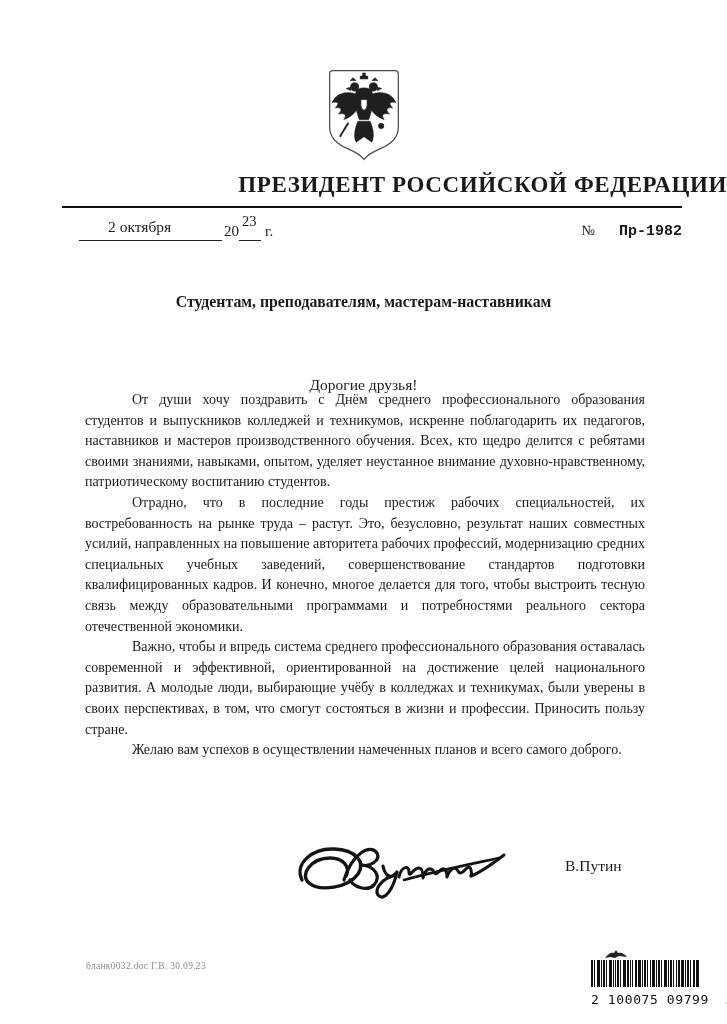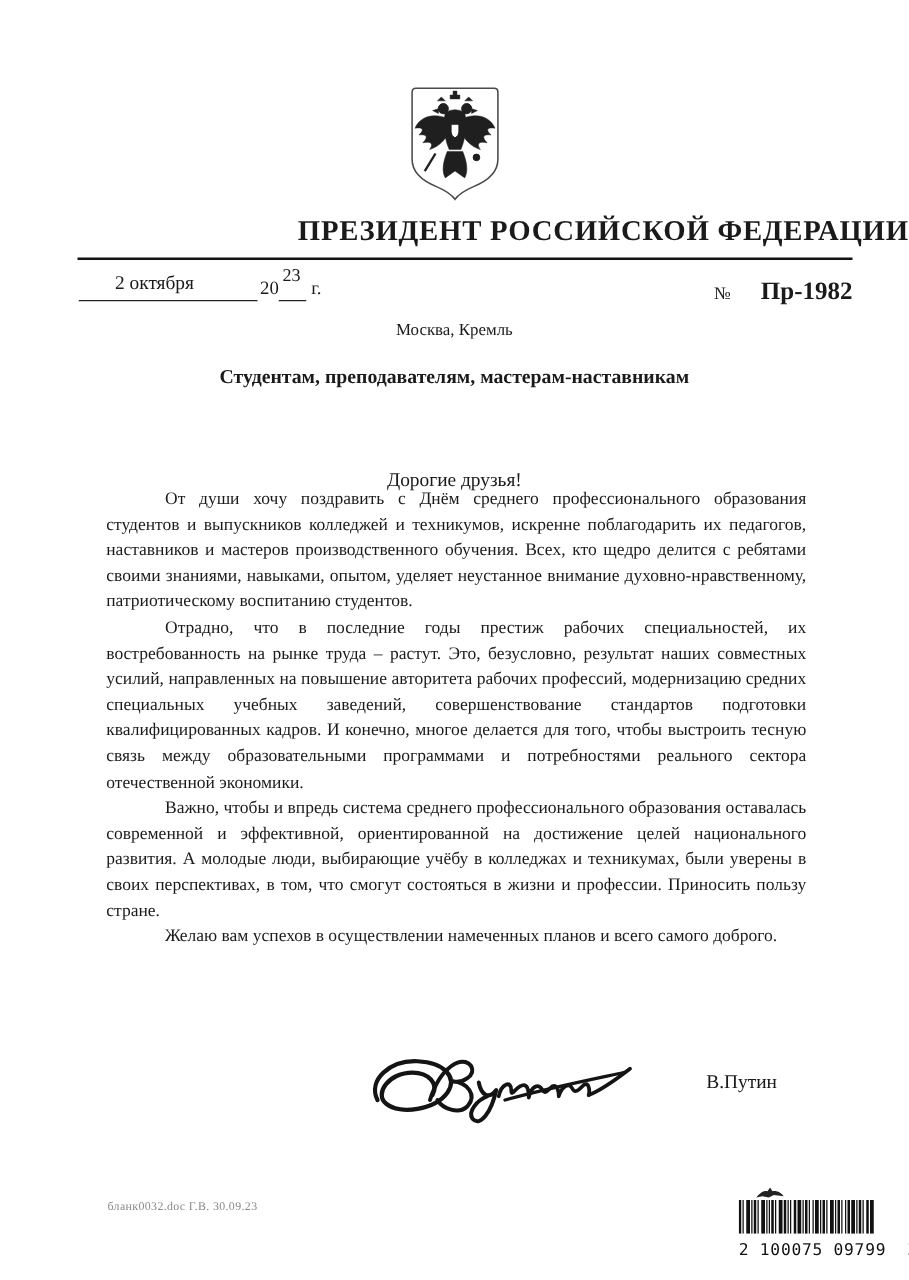--- a/index.html
+++ b/index.html
@@ -7,30 +7,30 @@
     position:relative; width:727px; height:1024px; background:#fff;
     font-family:"Liberation Serif", serif; color:#1a1a1a; overflow:hidden;
   }
   .crest { position:absolute; top:68px; left:50%; transform:translateX(-50%); }
   .title {
     position:absolute; top:172px; left:0; width:100%; text-align:right;
     font-weight:bold; font-size:23px; letter-spacing:0.6px; white-space:nowrap;
   }
   .rule { position:absolute; top:206px; left:62px; width:620px; height:2.4px; background:#121212; }
   .dateline { position:absolute; top:214px; left:63px; width:619px; height:34px; font-size:15px; }
-  .date-left { position:absolute; left:0; top:0; white-space:nowrap; }
+  .date-left { position:absolute; left:16px; top:0; white-space:nowrap; }
   .blank { display:inline-block; width:143px; height:26px; border-bottom:1.4px solid #222; position:relative; vertical-align:bottom; }
   .dm { position:absolute; left:29px; bottom:4px; font-size:15.5px; white-space:nowrap; }
   .c20 { display:inline-block; vertical-align:bottom; line-height:20px; margin-left:2px; }
   .yr-blank { display:inline-block; width:22px; height:26px; border-bottom:1.4px solid #222; position:relative; vertical-align:bottom; }
   .yr { position:absolute; left:3px; bottom:10px; font-size:14.5px; }
   .gdot { display:inline-block; vertical-align:bottom; line-height:20px; margin-left:4px; }
   .num-right { position:absolute; right:0; top:8px; white-space:nowrap; }
   .num-sign { font-size:14px; margin-right:24px; }
-  .doc-num { font-weight:bold; font-size:20px; }
+  .doc-num { font-weight:bold; font-size:15px;font-family:Liberation Mono, monospace; }
   .place { position:absolute; top:256px; left:0; width:100%; text-align:center; font-size:13.5px; }
   .addressee {
     position:absolute; top:291px; left:0; width:100%; text-align:center;
     font-weight:bold; font-size:15.8px; line-height:21px;
   }
   .salutation { position:absolute; top:376px; left:0; width:100%; text-align:center; font-size:15.5px; }
   .body-text {
     position:absolute; top:390px; left:85px; width:560px;
     font-size:14px; line-height:20.6px; text-align:justify;
   }
@@ -89,21 +89,20 @@
 
   <div class="dateline">
     <div class="date-left">
       <span class="blank"><span class="dm">2 октября</span></span><span class="c20">20</span><span class="yr-blank"><span class="yr">23</span></span><span class="gdot">г.</span>
     </div>
     <div class="num-right">
       <span class="num-sign">№</span><span class="doc-num">Пр-1982</span>
     </div>
   </div>
 
-  <div class="place">Москва, Кремль</div>
 
   <div class="addressee">
     <div>Студентам, преподавателям, мастерам-наставникам</div>
   </div>
 
   <div class="salutation">Дорогие друзья!</div>
 
   <div class="body-text">
     <p>От души хочу поздравить с Днём среднего профессионального образования студентов и выпускников колледжей и техникумов, искренне поблагодарить их педагогов, наставников и мастеров производственного обучения. Всех, кто щедро делится с ребятами своими знаниями, навыками, опытом, уделяет неустанное внимание духовно-нравственному, патриотическому воспитанию студентов.</p>
     <p>Отрадно, что в последние годы престиж рабочих специальностей, их востребованность на рынке труда – растут. Это, безусловно, результат наших совместных усилий, направленных на повышение авторитета рабочих профессий, модернизацию средних специальных учебных заведений, совершенствование стандартов подготовки квалифицированных кадров. И конечно, многое делается для того, чтобы выстроить тесную связь между образовательными программами и потребностями реального сектора отечественной экономики.</p>

